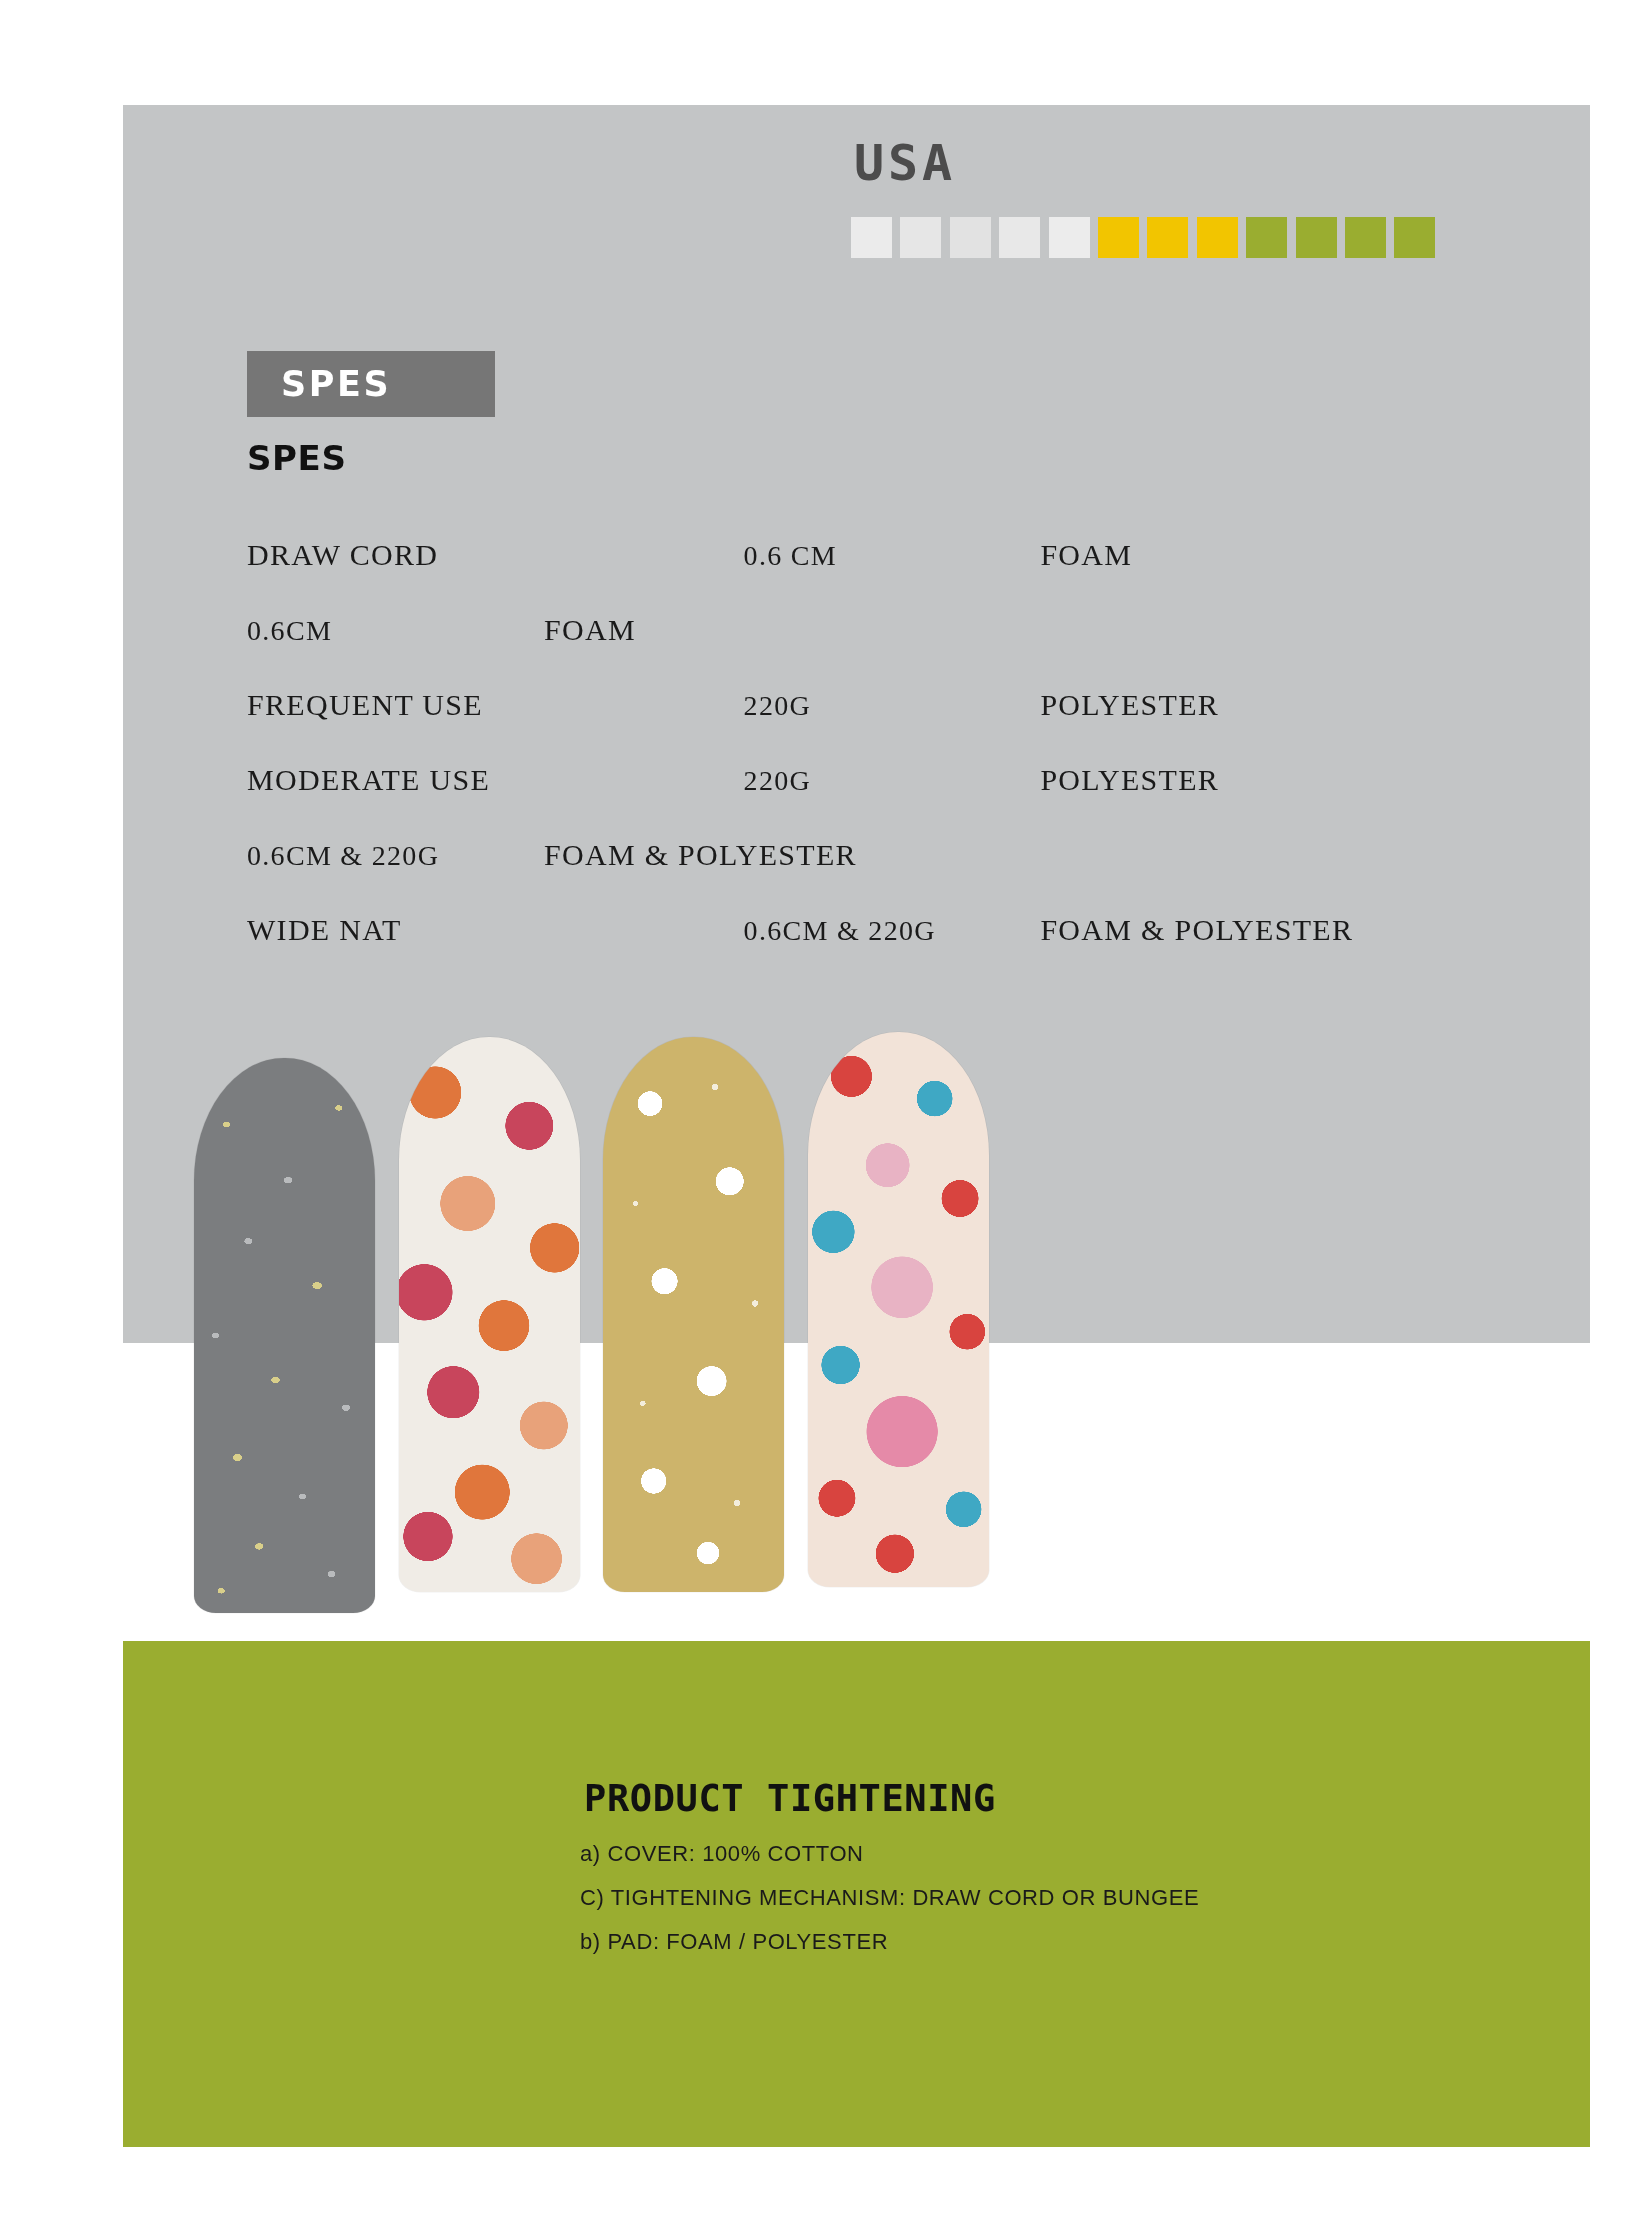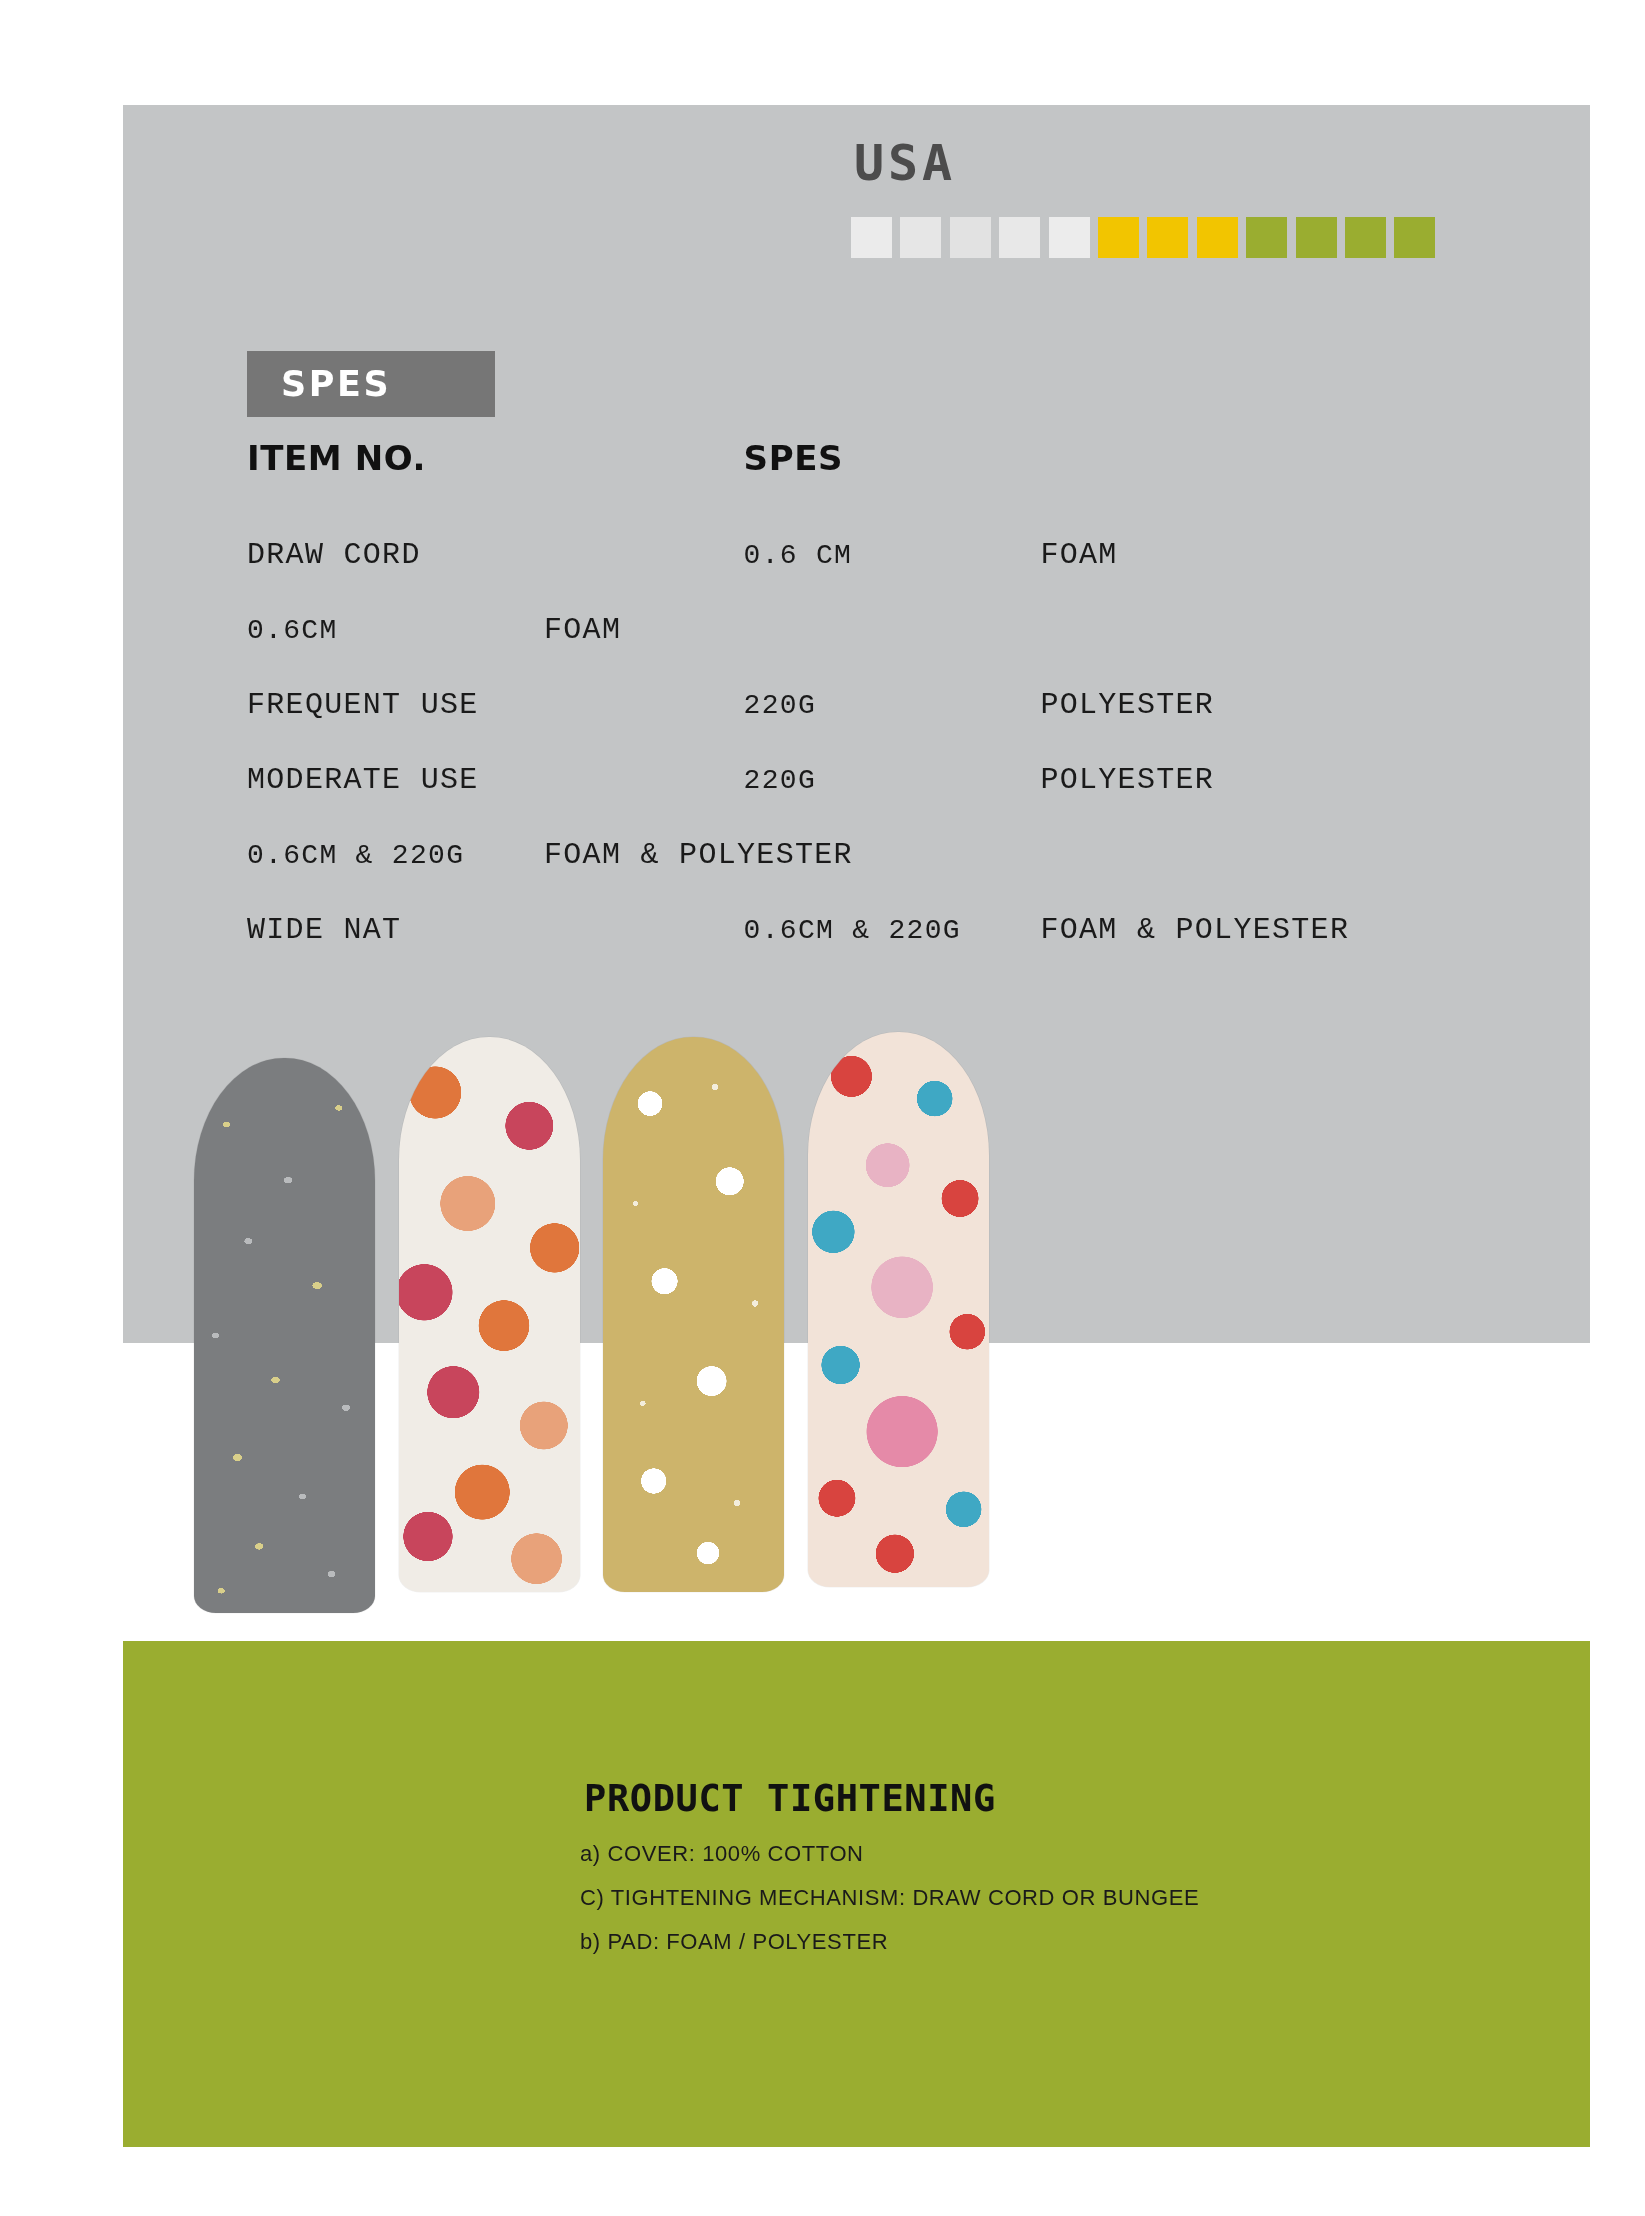--- a/index.html
+++ b/index.html
@@ -92,21 +92,21 @@
     font-weight: bold;
     font-size: 34px;
     letter-spacing: 0.6px;
     color: #111111;
   }
   .spec-head { height: 80px; }
 
   .spec-body .c1,
   .spec-body .c2,
   .spec-body .c3 {
-    font-family: Liberation Mono, monospace;
+    font-family: Liberation Serif, serif;
     font-size: 30px;
     letter-spacing: 1.3px;
     color: #1a1a1a;
     white-space: nowrap;
   }
   .spec-body .c2 { font-size: 28px; }
 
   
   .boards {
     position: absolute;
@@ -246,21 +246,20 @@
   <div class="swatch" style="background:#9aad30"></div>
   <div class="swatch" style="background:#9aad30"></div>
 </div>
 
 <div class="spes-tag">
   <span>SPES</span>
 </div>
 
 <div class="spec-table">
   <div class="spec-row spec-head">
-    <div class="c1">ITEM NO.</div>
     <div class="c2">SPES</div>
     <div class="c3"></div>
   </div>
 
   <div class="spec-row spec-body">
     <div class="c1">DRAW CORD</div>
     <div class="c2">0.6 CM</div>
     <div class="c3">FOAM</div>
   </div>
   <div class="spec-row spec-body">

